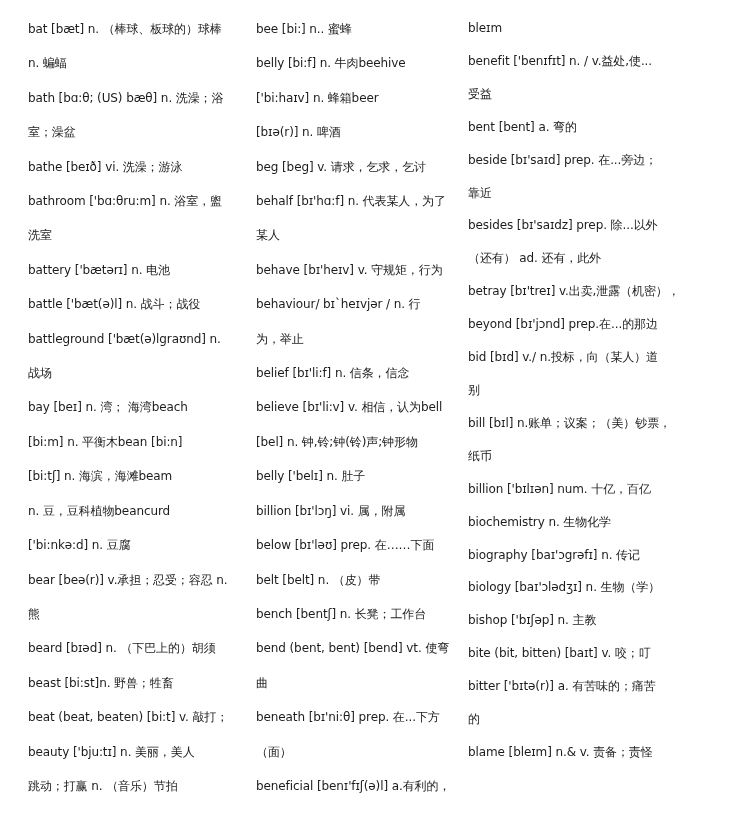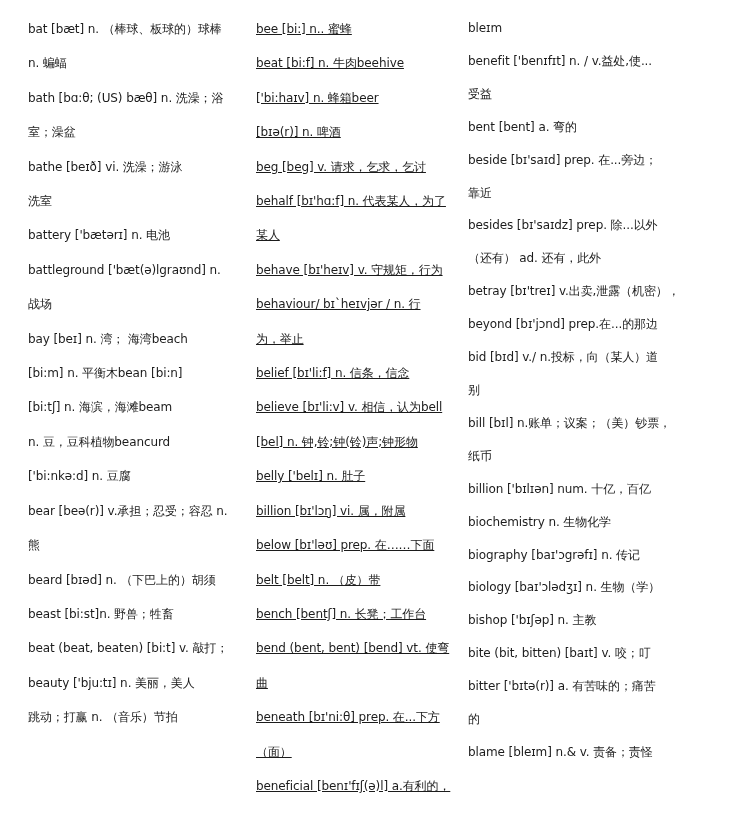--- a/index.html
+++ b/index.html
@@ -21,56 +21,58 @@
     width: 731px;
     height: 736px;
   }
   .col {
     font-size: 12px;
     letter-spacing: -0.1px;
     white-space: nowrap;
     overflow: visible;
   }
   .col-1 { width: 228px; line-height: 34.4px; }
-  .col-2 { width: 212px; line-height: 34.4px; text-decoration: underline; }
+  .col-2 { width: 212px; line-height: 34.4px; }
   .col-3 { width: 235px; line-height: 32.9px; }
   .line {
     white-space: nowrap;
   }
 </style>
 </head>
 <body>
 
 <div class="page">
   <div class="col col-1">
       <div class="line">bat [bæt] n. （棒球、板球的）球棒</div>
       <div class="line">n. 蝙蝠</div>
       <div class="line">bath [bɑ:θ; (US) bæθ] n. 洗澡；浴</div>
       <div class="line">室；澡盆</div>
       <div class="line">bathe [beɪð] vi. 洗澡；游泳</div>
+      <div class="line">bathroom ['bɑ:θru:m] n. 浴室，盥</div>
       <div class="line">洗室</div>
       <div class="line">battery ['bætərɪ] n. 电池</div>
+      <div class="line">battle ['bæt(ə)l] n. 战斗；战役</div>
       <div class="line">battleground ['bæt(ə)lgraʊnd] n.</div>
       <div class="line">战场</div>
       <div class="line">bay [beɪ] n. 湾； 海湾beach</div>
       <div class="line">[bi:m] n.  平衡木bean [bi:n]</div>
       <div class="line">[bi:tʃ] n. 海滨，海滩beam</div>
       <div class="line">n. 豆，豆科植物beancurd</div>
       <div class="line">['bi:nkə:d] n. 豆腐</div>
       <div class="line">bear [beə(r)] v.承担；忍受；容忍 n.</div>
       <div class="line">熊</div>
       <div class="line">beard [bɪəd] n. （下巴上的）胡须</div>
       <div class="line">beast [bi:st]n. 野兽；牲畜</div>
       <div class="line">beat (beat, beaten) [bi:t] v. 敲打；</div>
       <div class="line">beauty ['bju:tɪ] n. 美丽，美人</div>
       <div class="line">跳动；打赢 n. （音乐）节拍</div>
     </div>
   <div class="col col-2">
       <div class="line">bee [bi:] n.. 蜜蜂</div>
-      <div class="line">beat [bi:f] n. 牛肉beehive</div>
+      <div class="line">belly [bi:f] n. 牛肉beehive</div>
       <div class="line">['bi:haɪv] n. 蜂箱beer</div>
       <div class="line">[bɪə(r)] n. 啤酒</div>
       <div class="line">beg [beg] v. 请求，乞求，乞讨</div>
       <div class="line">behalf [bɪ'hɑ:f] n. 代表某人，为了</div>
       <div class="line">某人</div>
       <div class="line">behave [bɪ'heɪv] v. 守规矩，行为</div>
       <div class="line">behaviour/ bɪ`heɪvjər /  n. 行</div>
       <div class="line">为，举止</div>
       <div class="line">belief [bɪ'li:f] n. 信条，信念</div>
       <div class="line">believe [bɪ'li:v] v. 相信，认为bell</div>

